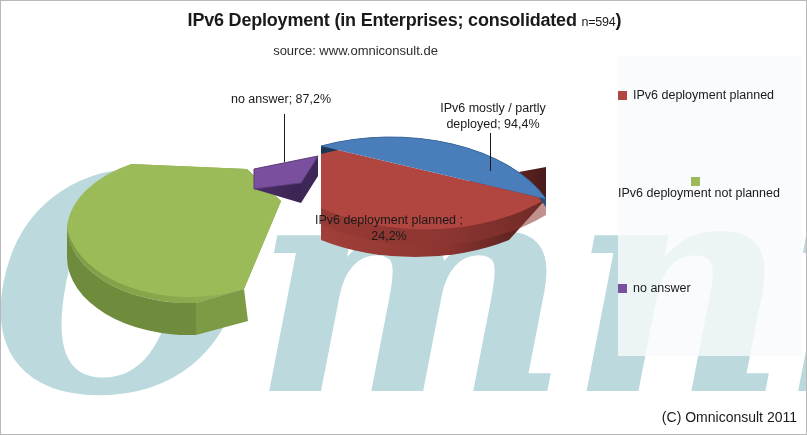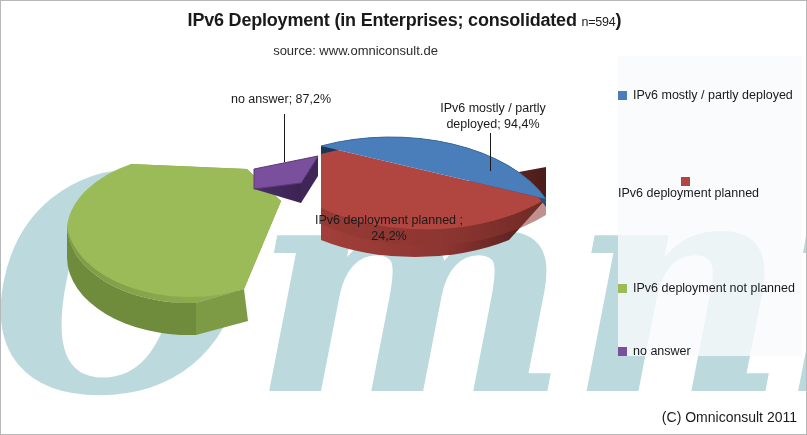--- a/index.html
+++ b/index.html
@@ -259,24 +259,20 @@
   </div>
 
 
   <div class="slice-label" id="label-planned">
     <div>IPv6 deployment planned ;</div>
     <div>24,2%</div>
   </div>
 
   <div id="legend">
 
-    <div class="legend-item">
-      <span class="legend-swatch" style="background:#4a7ebb"></span>
-      <span class="legend-text">IPv6 mostly  / partly deployed</span>
-    </div>
 
     <div class="legend-item">
       <span class="legend-swatch" style="background:#b1453f"></span>
       <span class="legend-text">IPv6 deployment planned</span>
     </div>
 
     <div class="legend-item">
       <span class="legend-swatch" style="background:#9bbb59"></span>
       <span class="legend-text">IPv6 deployment not planned</span>
     </div>

